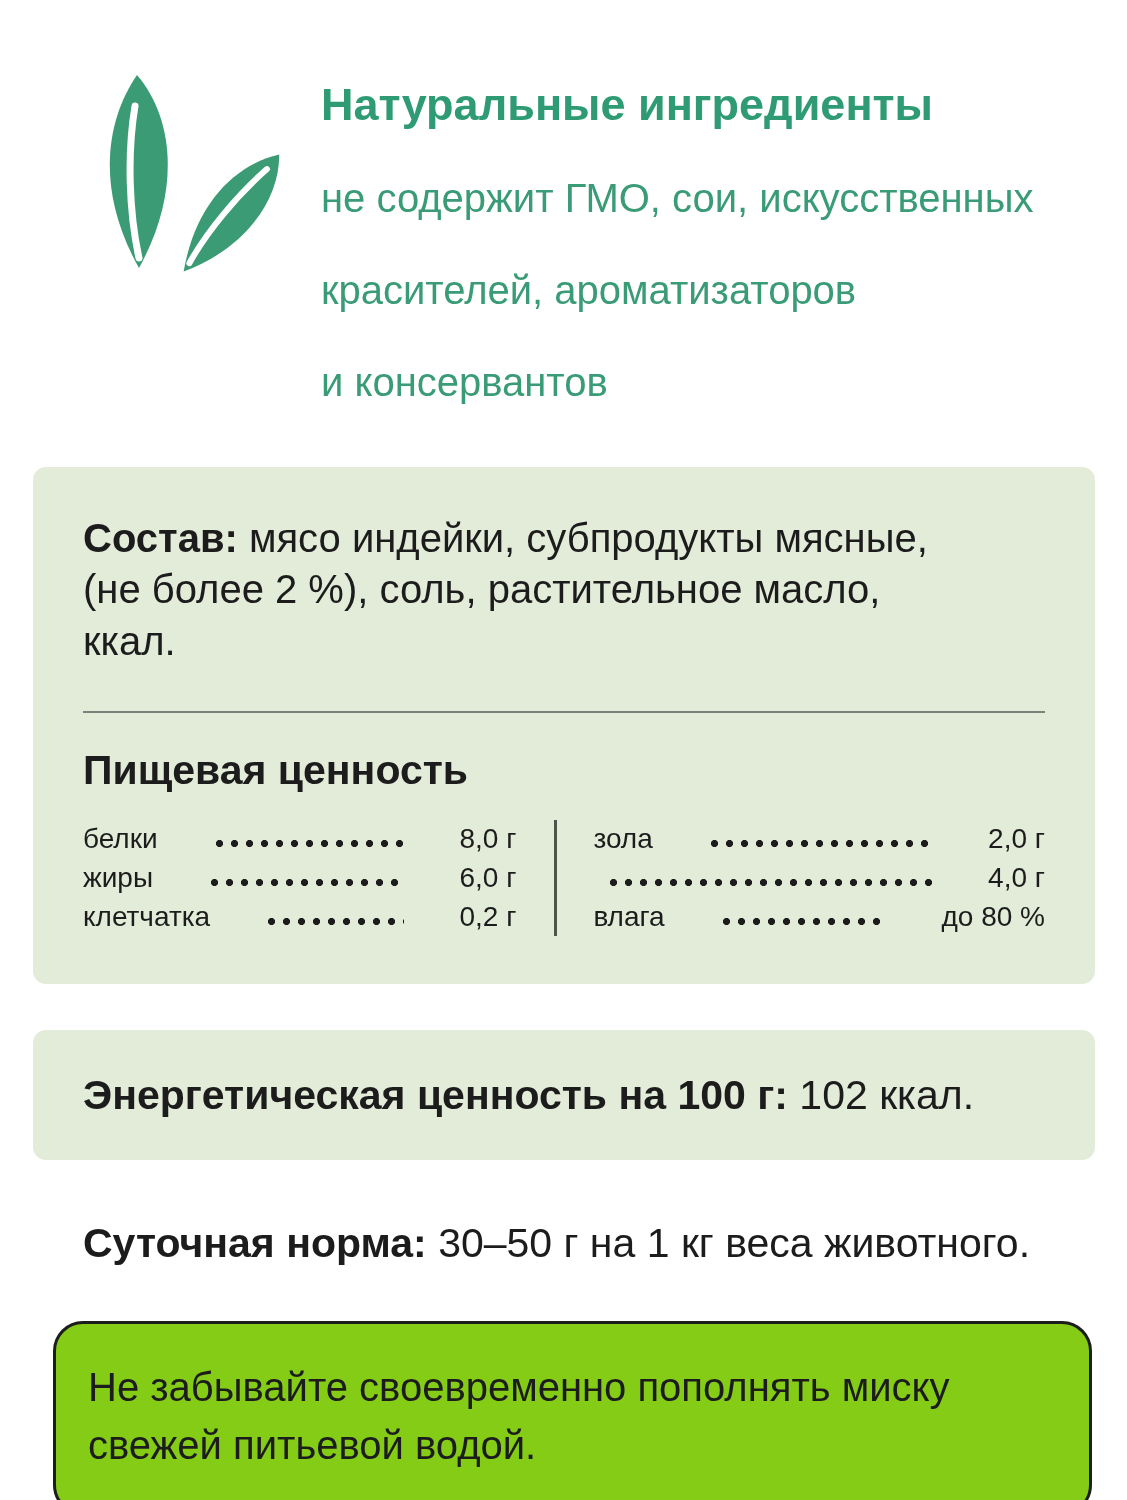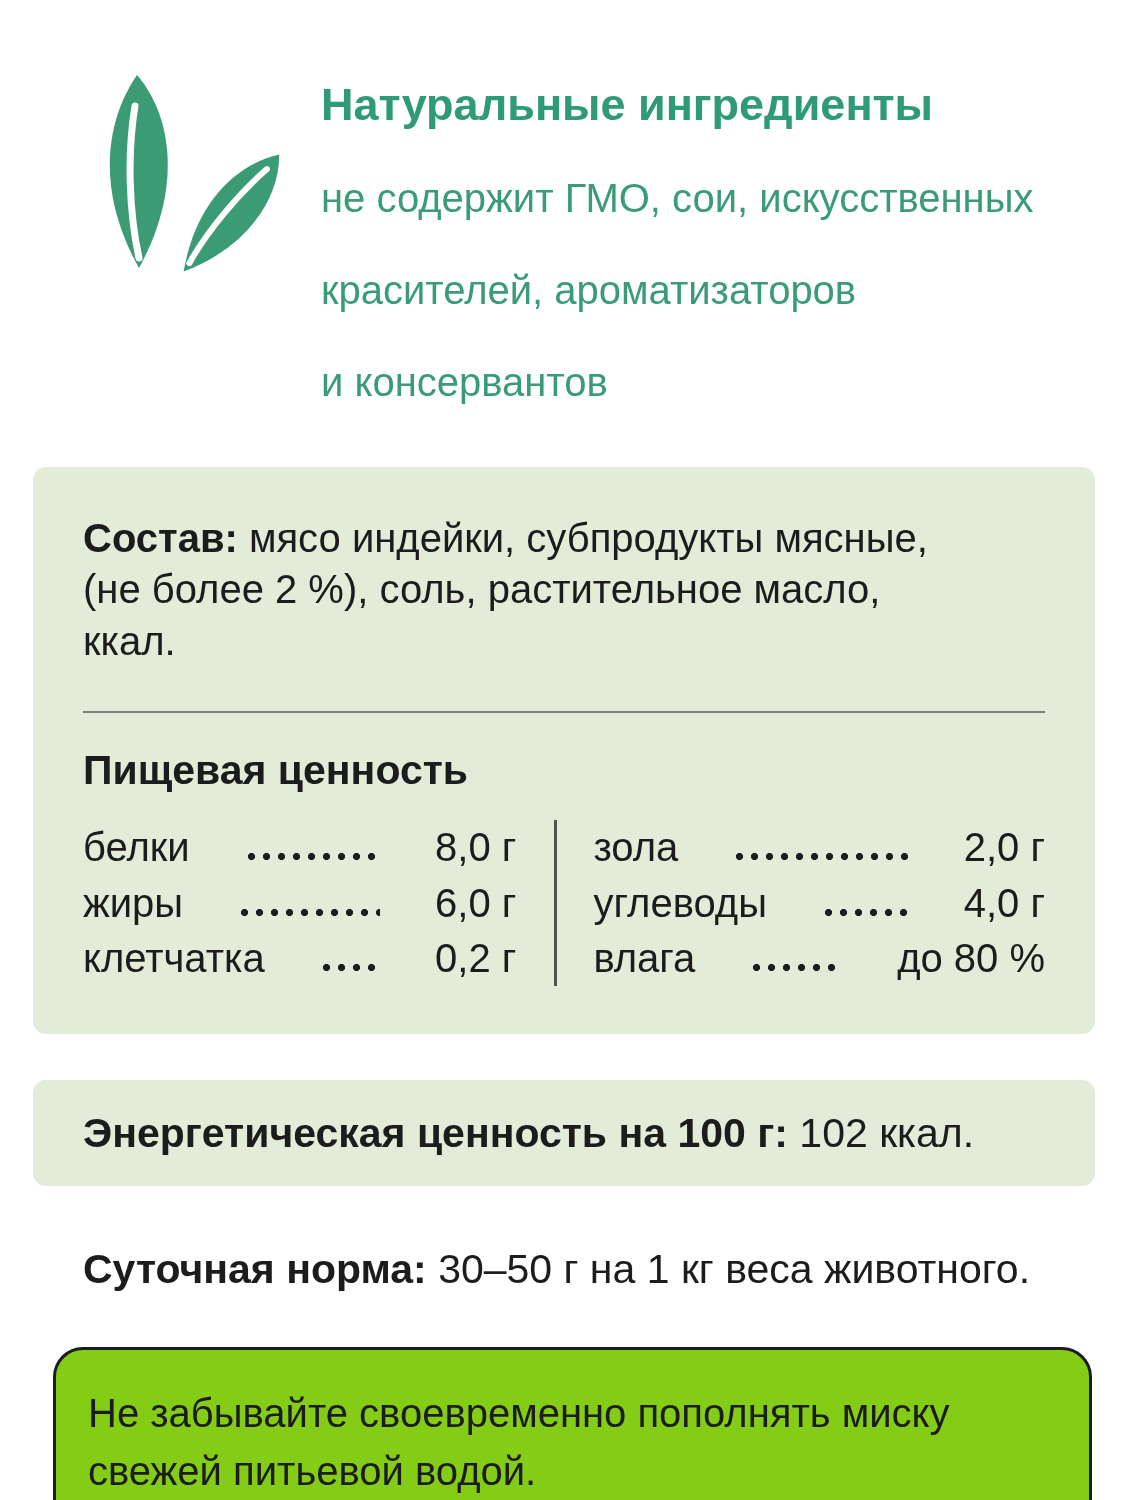--- a/index.html
+++ b/index.html
@@ -66,21 +66,21 @@
     margin: 0 0 26px 0;
     font-size: 41px;
     font-weight: bold;
   }
   .nutrition-table { display: flex; }
   .col-left  { width: 49%; box-sizing: border-box; padding-right: 38px; }
   .col-right { flex: 1; border-left: 3px solid #4c564c; padding-left: 36px; }
   .nutrient-row {
     display: flex;
     align-items: baseline;
-    font-size: 40px;
+    font-size: 28px;
     line-height: 1.38;
     gap: 41px;
   }
   .nutrient-label { flex: 0 0 auto; }
   .nutrient-value { flex: 0 0 auto; }
   .dot-leader {
     flex: 1 1 auto;
     height: 9px;
     margin: 0 14px 0 16px;
     background-image: radial-gradient(circle at 4.5px 4.5px, #1c1c1c 3.2px, transparent 3.9px);
@@ -88,21 +88,21 @@
     background-repeat: repeat-x;
     background-position: left bottom;
   }
 
   
   .panel.energy-panel {
     margin-top: 46px;
     height: 106px;
     display: flex;
     align-items: center;
-    padding: 0 50px;
+    padding: 12px 50px;
     font-size: 41px;
     white-space: nowrap;
   }
   .energy-panel b { font-weight: bold; }
 
   
   .daily-norm {
     margin: 60px 32px 0 83px;
     font-size: 41px;
     white-space: nowrap;
@@ -179,21 +179,20 @@
           <span class="nutrient-value">0,2 г</span>
         </div>
       </div>
       <div class="col-right">
         <div class="nutrient-row">
           <span class="nutrient-label">зола</span>
           <span class="dot-leader"></span>
           <span class="nutrient-value">2,0 г</span>
         </div>
         <div class="nutrient-row">
-          <span class="nutrient-label">углеводы</span>
           <span class="dot-leader"></span>
           <span class="nutrient-value">4,0 г</span>
         </div>
         <div class="nutrient-row">
           <span class="nutrient-label">влага</span>
           <span class="dot-leader"></span>
           <span class="nutrient-value">до 80 %</span>
         </div>
       </div>
     </div>

